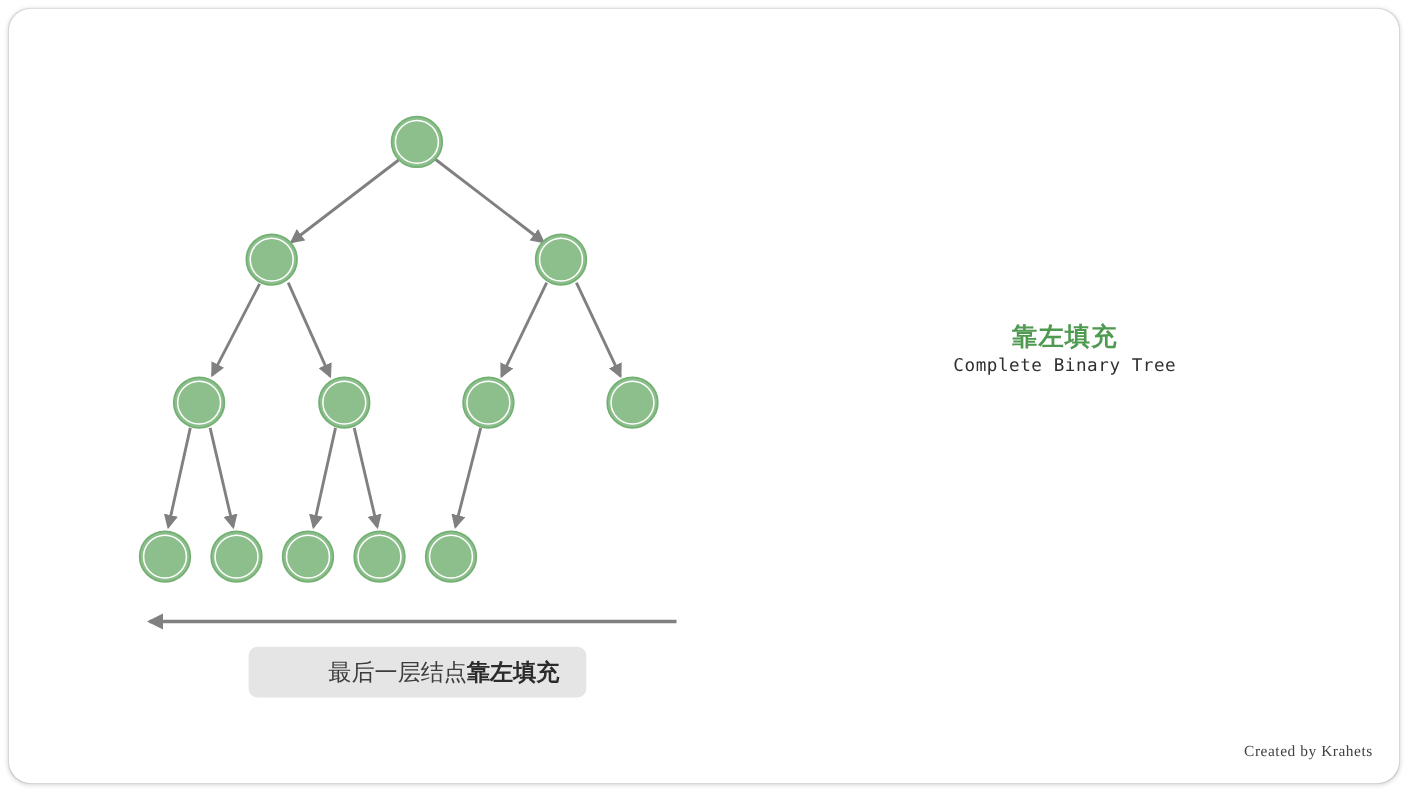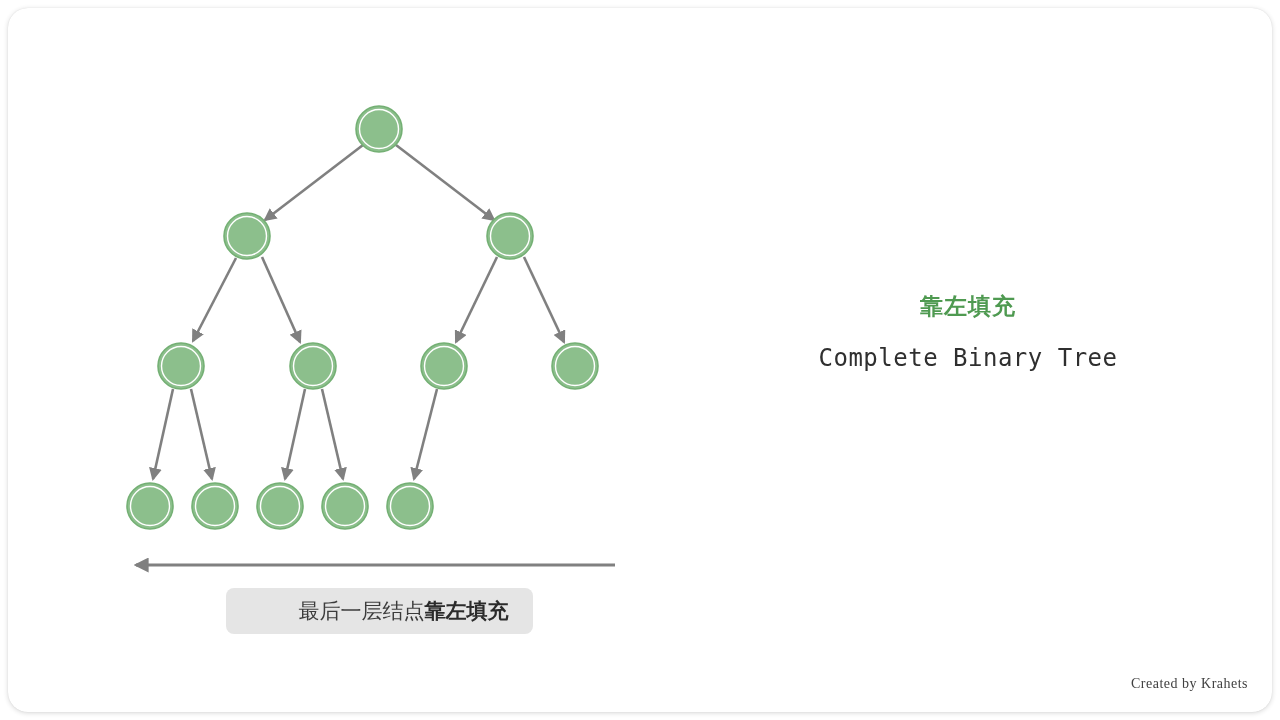--- a/index.html
+++ b/index.html
@@ -51,23 +51,22 @@
   .caption-title {
     font-family: "Liberation Sans", sans-serif;
     font-size: 23px;
     font-weight: bold;
     color: #4f9a51;
     letter-spacing: 1px;
     line-height: 1.3;
   }
   .caption-subtitle {
     font-family: "DejaVu Sans Mono", "Liberation Mono", monospace;
-    font-size: 24px;
+    font-size: 16px;
     color: #2f2f2f;
-    margin-top: 22px;
     letter-spacing: 0.5px;
   }
   
   .pill {
     position: absolute;
     left: 226px;
     top: 588px;
     width: 307px;
     height: 46px;
     background: #e5e5e5;

